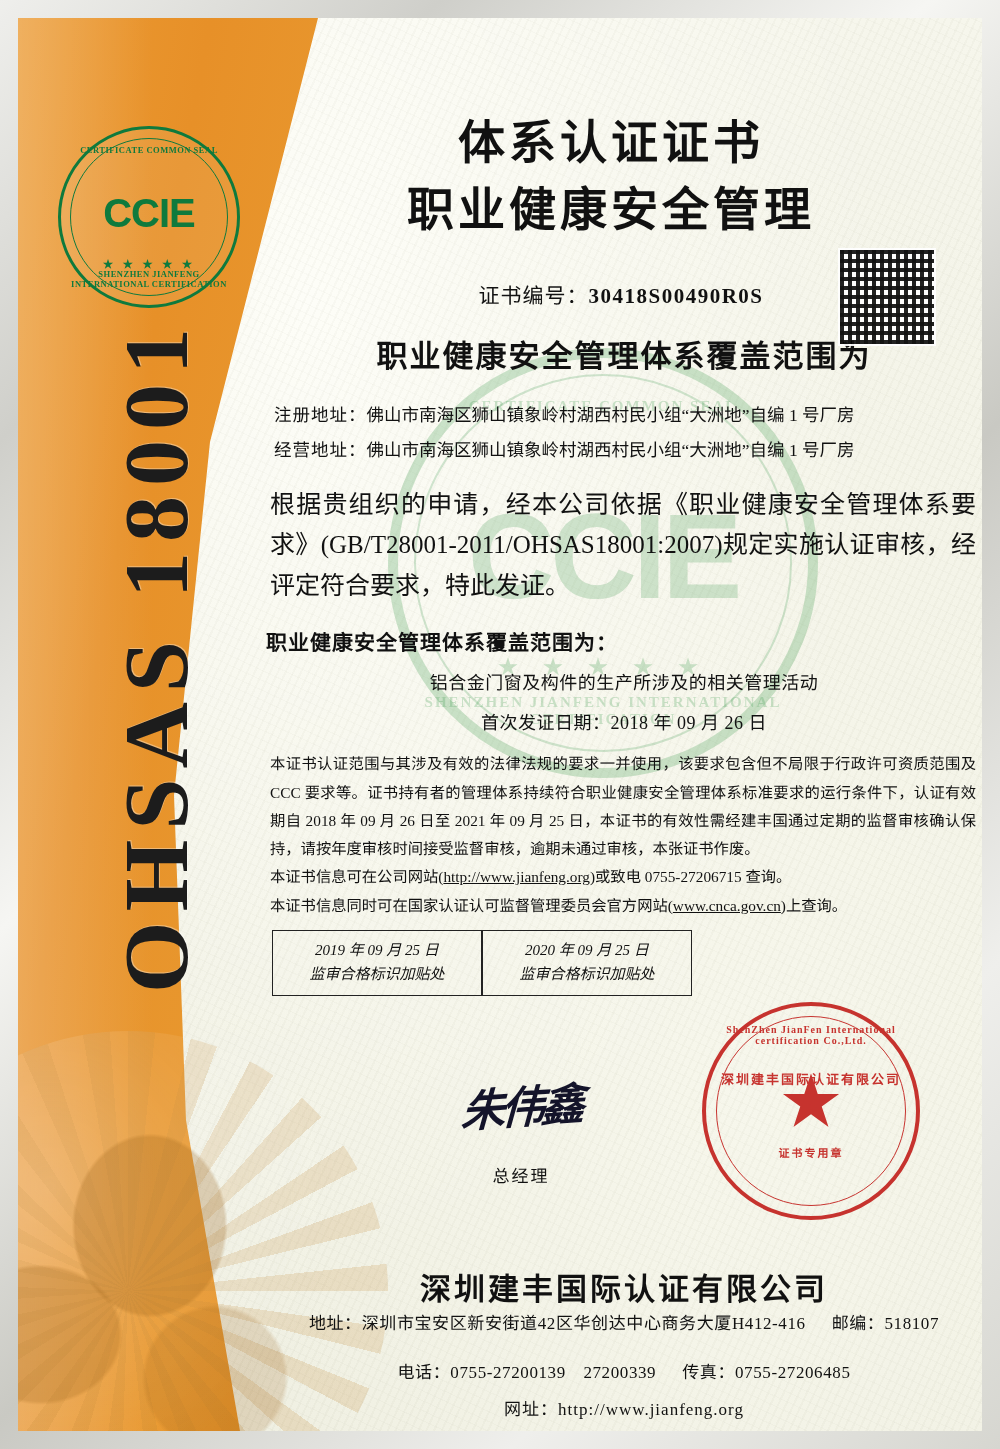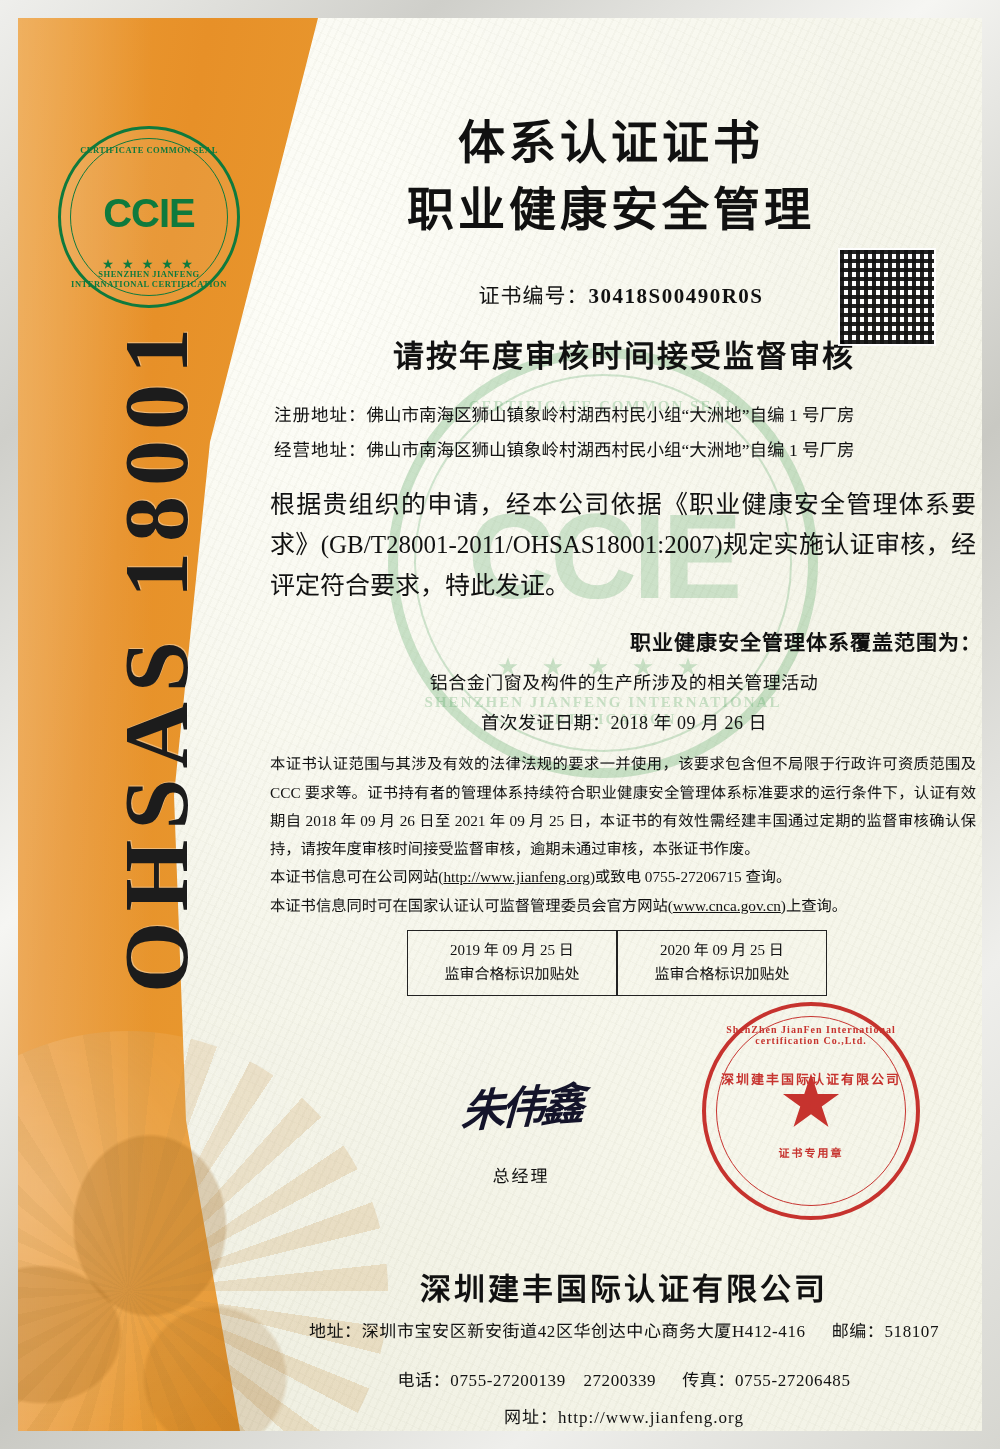--- a/index.html
+++ b/index.html
@@ -260,21 +260,21 @@
   }
   .para{
     margin: 18px 6px 0 4px;
     font-size: 25px;
     line-height: 1.62;
     color:#111;
     text-align: justify;
   }
   .scope-title{
     margin-top: 20px;
-    text-align:right;
+    text-align:left;
     font-family:"Liberation Sans","DejaVu Sans",sans-serif;
     font-weight:700;
     font-size: 21px;
     color:#111;
     letter-spacing:1px;
   }
   .scope-body{
     margin-top: 12px;
     text-align:center;
     font-size: 18px;
@@ -291,22 +291,23 @@
   .fineprint{
     margin: 16px 6px 0 4px;
     font-size: 15.3px;
     line-height: 1.85;
     color:#111;
     text-align: justify;
   }
   .fineprint a{ color:#111; }
   .stamp-boxes{
     display:flex;
-    justify-content:center;
+    justify-content:flex-start;
     margin: 10px 20px 0 6px;
+    font-style: italic;
   }
   .stamp-box{
     border:1.5px solid #222;
     width: 200px;
     padding: 7px 4px 9px;
     text-align:center;
     font-size: 15px;
     line-height:1.6;
     color:#111;
   }
@@ -378,21 +379,21 @@
     text-align:center;
   }
   .issuer{
     font-family:"Liberation Sans","DejaVu Sans",sans-serif;
     font-weight:700;
     font-size: 31px;
     letter-spacing: 3px;
     color:#111;
   }
   .foot-line{
-    margin-top: 8px;
+    margin-top: 0;
     font-size: 17px;
     color:#111;
     letter-spacing:.6px;
   }
   .foot-line.sp{ margin-top: 24px; }
   .foot-url{
     margin-top: 12px;
     font-size: 17px;
     color:#111;
     letter-spacing:1px;
@@ -438,21 +439,21 @@
         <div>体系认证证书</div>
         <div>职业健康安全管理</div>
       </div>
 
       <div class="qr"></div>
 
       <div class="cert-no">
         <span>证书编号：</span><span class="num">30418S00490R0S</span>
       </div>
 
-      <div class="company">请按年度审核时间接受监督审核</div>
+      <div class="company">职业健康安全管理体系覆盖范围为</div>
 
       <div class="addr-block">
         <div class="addr-row">
           <span class="lbl">注册地址：</span><span>佛山市南海区狮山镇象岭村湖西村民小组“大洲地”自编 1 号厂房</span>
         </div>
         <div class="addr-row">
           <span class="lbl">经营地址：</span><span>佛山市南海区狮山镇象岭村湖西村民小组“大洲地”自编 1 号厂房</span>
         </div>
       </div>
 

